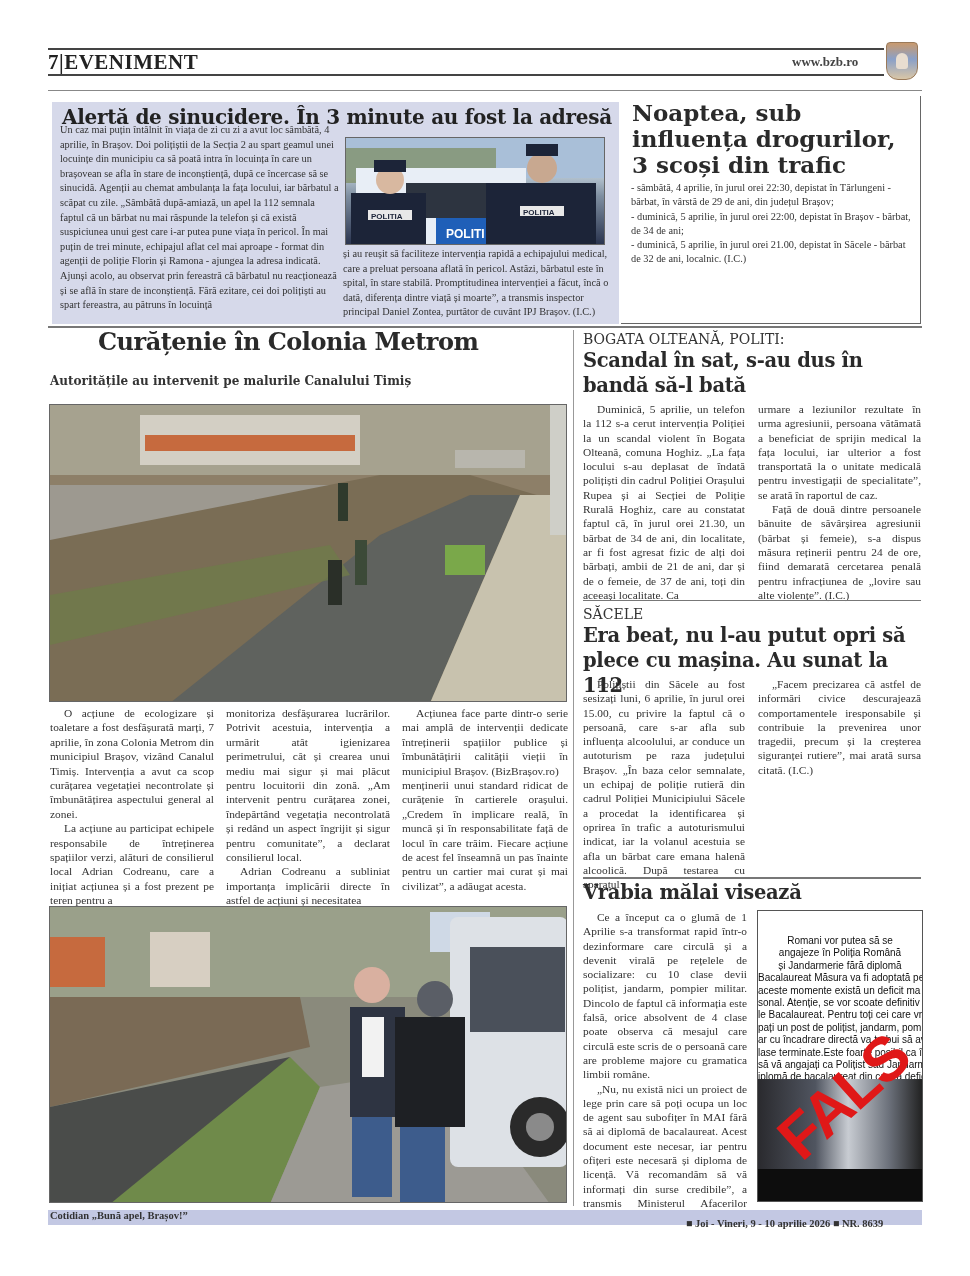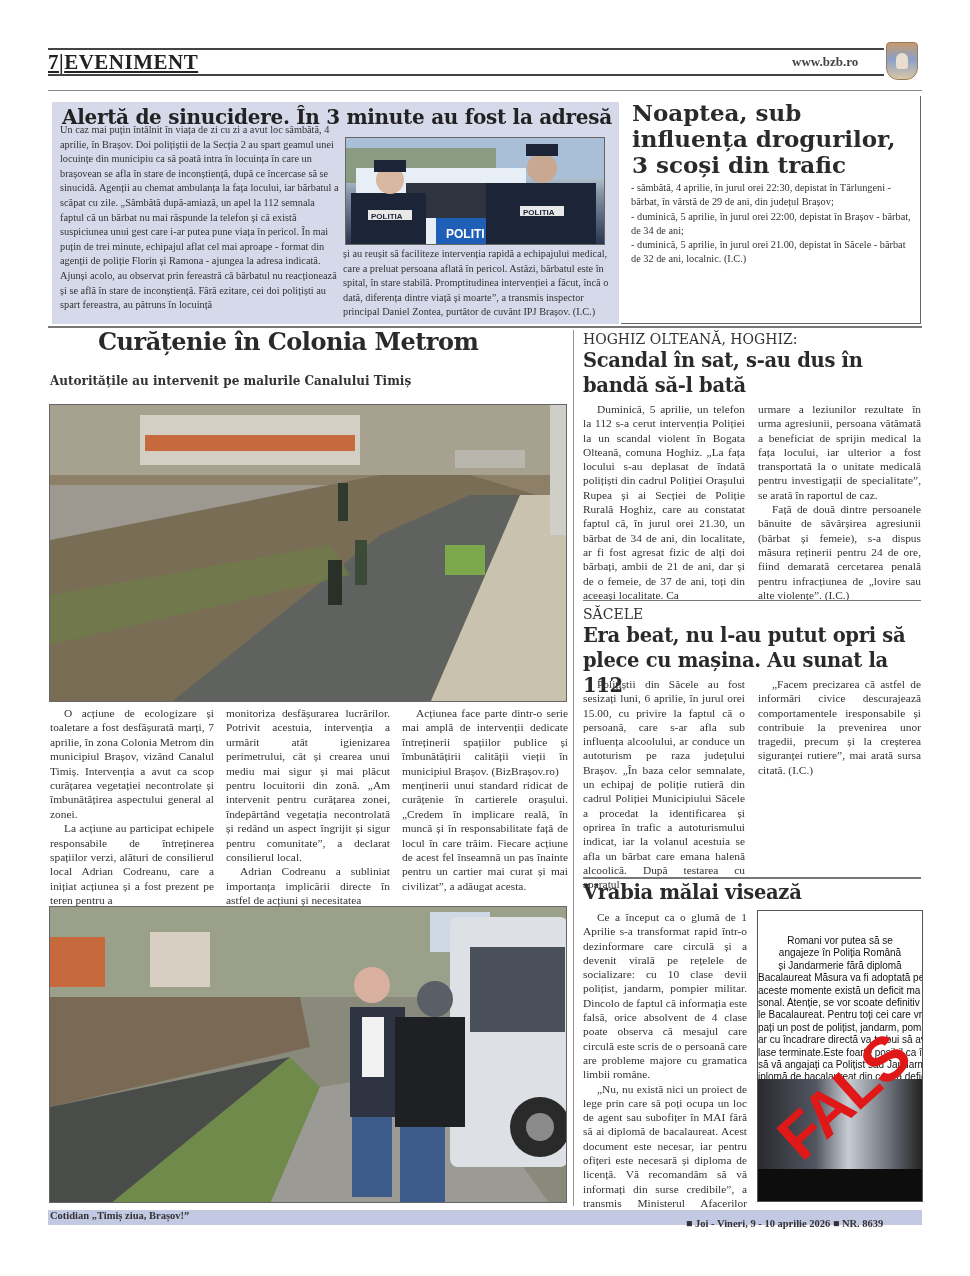--- a/index.html
+++ b/index.html
@@ -3,21 +3,21 @@
 <meta charset="utf-8">
 <style>
   * { box-sizing: border-box; margin: 0; padding: 0; }
   html, body { width: 970px; height: 1276px; background: #fff; overflow: hidden; }
   body { font-family: "DejaVu Serif", "Liberation Serif", serif; color: #2a2a2a; position: relative; }
   .abs { position: absolute; }
 
   
   .top-rule { left: 48px; top: 48px; width: 836px; height: 2px; background: #444; }
   .bottom-rule { left: 48px; top: 74px; width: 836px; height: 2px; background: #444; }
-  .section-title { left: 48px; top: 50px; font-family: "Liberation Serif", serif; font-weight: bold; font-size: 21px; color: #222; letter-spacing: 0.5px; text-decoration: underline; }
+  .section-title { left: 48px; top: 50px; font-family: "Liberation Serif", serif; font-weight: bold; font-size: 21px; color: #222; letter-spacing: 0.5px; }
   .site-url { left: 792px; top: 54px; font-family: "Liberation Serif", serif; font-weight: bold; font-size: 13px; color: #444; }
   .crest { left: 886px; top: 42px; width: 32px; height: 38px; background: linear-gradient(#c99a6e, #8aa0c8 45%, #d9c6a6); border-radius: 4px 4px 12px 12px; border: 1px solid #9a7a5a; }
   .crest::after { content: ""; position: absolute; left: 9px; top: 10px; width: 12px; height: 16px; background: #e8ddd0; border-radius: 6px 6px 3px 3px; }
   .sep-rule { left: 48px; top: 90px; width: 874px; height: 1px; background: #888; }
 
   
   .alert-box { left: 52px; top: 102px; width: 567px; height: 222px; background: #d6d9ea; }
   .alert-title { left: 62px; top: 105px; font-size: 20px; font-weight: bold; font-family: "DejaVu Serif", serif; color: #222; letter-spacing: -0.3px; }
   .alert-text { left: 60px; top: 123px; width: 280px; font-size: 10.3px; line-height: 14.6px; text-align: left; color: #333; font-family: "Liberation Serif", serif; }
   .alert-photo { left: 345px; top: 137px; width: 260px; height: 108px; border: 1px solid #666; overflow: hidden; background: linear-gradient(180deg, #9cb6d8 0%, #c8d6e0 30%, #7e8ea0 55%, #2b3550 100%); }
@@ -175,21 +175,21 @@
     <rect x="300" y="100" width="55" height="110" fill="#2e3442"></rect>
     <rect x="312" y="110" width="22" height="60" fill="#f2f2f2"></rect>
     <circle cx="322" cy="78" r="18" fill="#d9b0a0"></circle>
     <rect x="302" y="210" width="40" height="80" fill="#3d5c8c"></rect>
     <rect x="345" y="110" width="70" height="110" fill="#1e2024"></rect>
     <circle cx="385" cy="92" r="18" fill="#5a5e66"></circle>
     <rect x="350" y="220" width="45" height="77" fill="#3d5c8c"></rect>
   </svg>
 </div>
 
-<div class="abs kicker kicker1">HOGHIZ OLTEANĂ, HOGHIZ:</div>
+<div class="abs kicker kicker1">BOGATA OLTEANĂ, POLITI:</div>
 <div class="abs rhead rhead1">Scandal în sat, s-au dus în bandă să-l bată</div>
 <div class="abs rcol r1c1">
   <p>Duminică, 5 aprilie, un telefon la 112 s-a cerut intervenția Poliției la un scandal violent în Bogata Olteană, comuna Hoghiz. „La fața locului s-au deplasat de îndată polițiști din cadrul Poliției Orașului Rupea și ai Secției de Poliție Rurală Hoghiz, care au constatat faptul că, în jurul orei 21.30, un bărbat de 34 de ani, din localitate, ar fi fost agresat fizic de alți doi bărbați, ambii de 21 de ani, dar și de o femeie, de 37 de ani, toți din aceeași localitate. Ca</p>
 </div>
 <div class="abs rcol r1c2">
   <p style="text-indent:0">urmare a leziunilor rezultate în urma agresiunii, persoana vătămată a beneficiat de sprijin medical la fața locului, iar ulterior a fost transportată la o unitate medicală pentru investigații de specialitate”, se arată în raportul de caz.</p>
   <p>Față de două dintre persoanele bănuite de săvârșirea agresiunii (bărbat și femeie), s-a dispus măsura reținerii pentru 24 de ore, fiind demarată cercetarea penală pentru infracțiunea de „lovire sau alte violențe”. (I.C.)</p>
 </div>
 
 <div class="abs rule-r1"></div>
@@ -227,14 +227,14 @@
     <div>iplomă de bacalaureat din cauza defic</div>
     <div>re de personal (...). Este un deficit de 3</div>
     <span class="c">de locuri în MAI. Succes</span>
   </div>
   <div class="fake-photo"></div>
   <div class="fake-bottom"></div>
   <div class="fals">FALS</div>
 </div>
 
 <div class="abs footer"></div>
-<div class="abs footer-left">Cotidian „Timiș ziua, Brașov!”</div>
+<div class="abs footer-left">Cotidian „Bună apel, Brașov!”</div>
 <div class="abs footer-right">■ Joi - Vineri, 9 - 10 aprilie 2026 ■ NR. 8639</div>
 
 </body></html>

